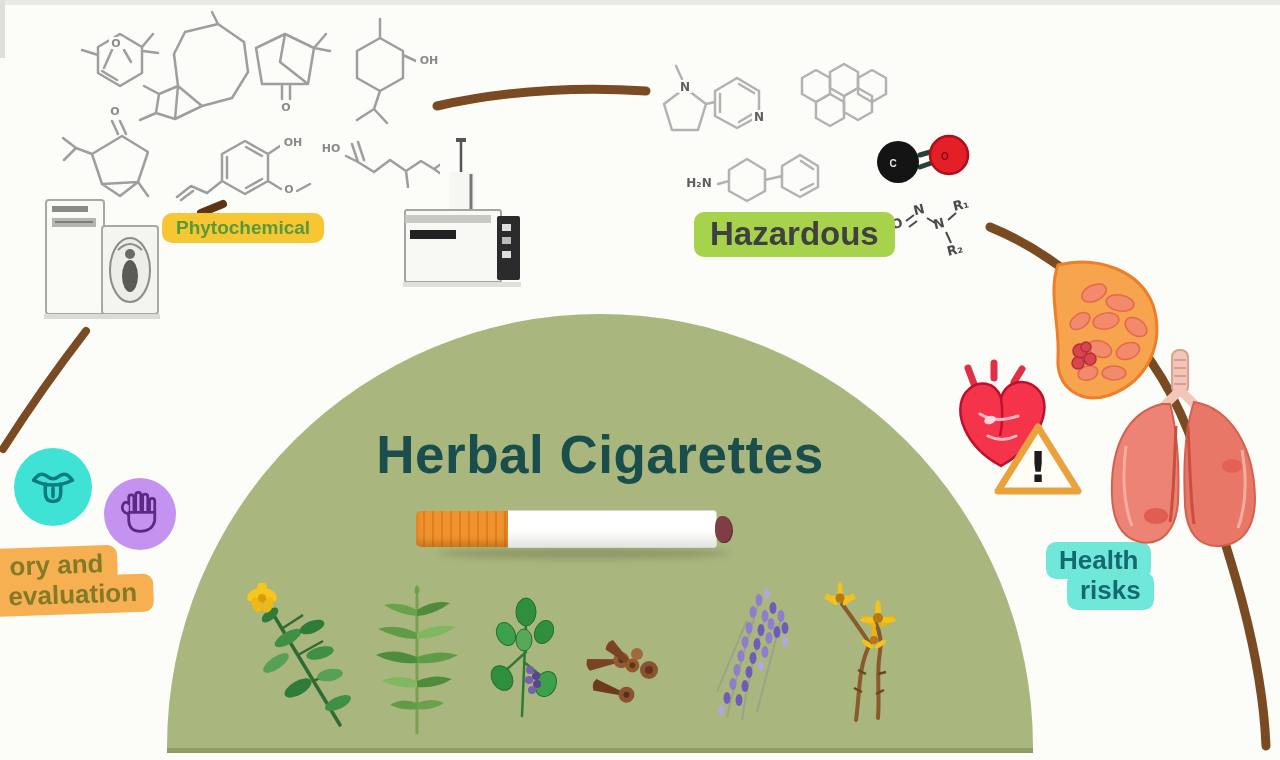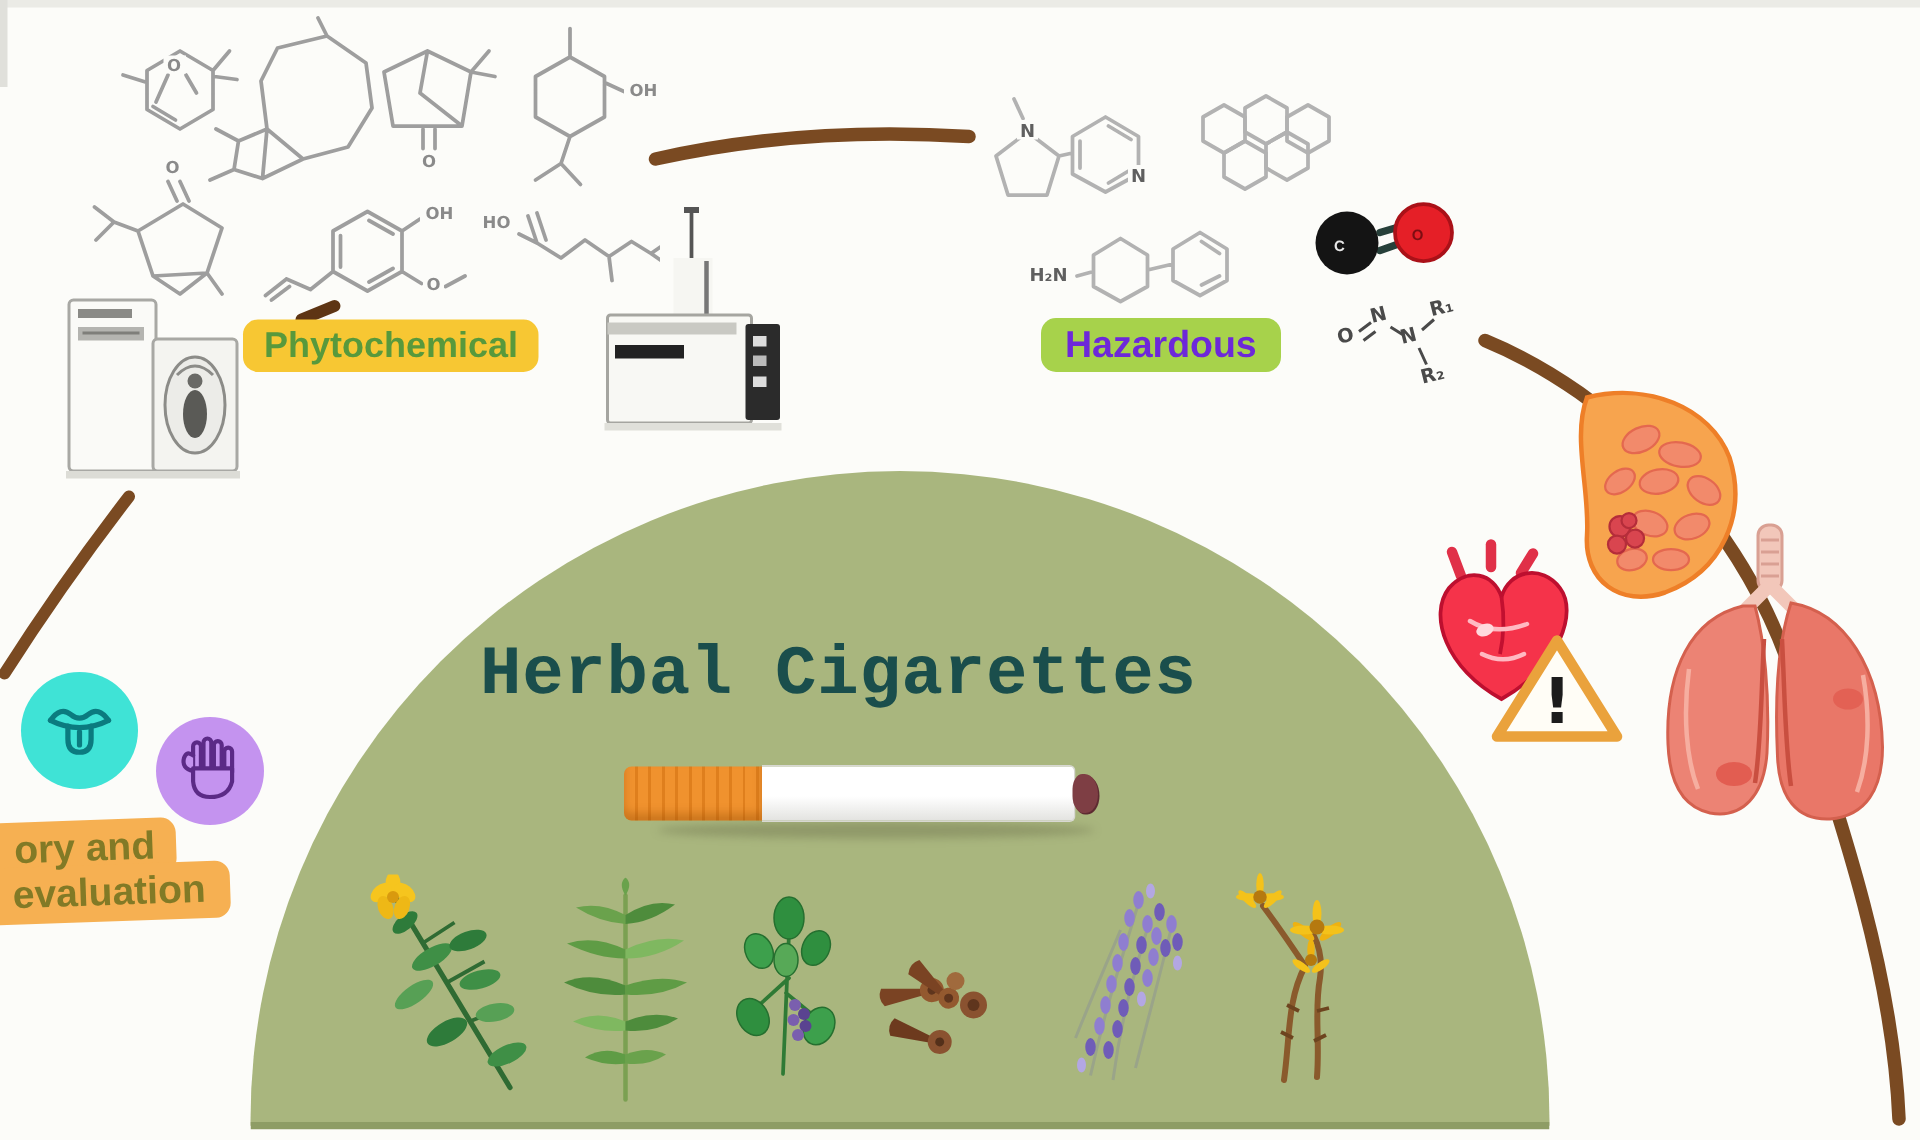--- a/index.html
+++ b/index.html
@@ -7,44 +7,44 @@
   .canvas{position:relative;width:1280px;height:760px;background:#fcfcf9;overflow:hidden;}
   .abs{position:absolute;}
 
   
   .top-strip{left:0;top:0;width:1280px;height:5px;background:#e8e8e3;opacity:.85;}
   .left-strip{left:0;top:0;width:5px;height:58px;background:#e0e0db;}
 
   
   .dome{left:167px;top:314px;width:866px;height:434px;background:#a9b67e;
         border-radius:433px 433px 0 0;border-bottom:5px solid #8e9d65;}
-  .title{left:320px;top:424px;width:560px;
-         font-family:Liberation Mono, monospace;font-weight:700;font-size:46px;
+  .title{left:320px;top:424px;width:560px;text-align:center;
+         font-family:Liberation Sans, sans-serif;font-weight:700;font-size:53px;
          color:#1a4e4c;letter-spacing:.5px;}
 
   
   .cig-shadow{left:438px;top:548px;width:292px;height:11px;border-radius:50%;
               background:rgba(85,85,55,.30);filter:blur(3px);}
   .cig{left:416px;top:510px;width:318px;height:38px;display:flex;align-items:center;}
   .cig-filter{width:92px;height:36px;border-radius:5px 0 0 5px;
               background:repeating-linear-gradient(90deg,#f0922e 0 7px,#df7f1d 7px 9px);
               box-shadow:inset 0 -5px 6px rgba(140,70,0,.35);}
   .cig-body{width:208px;height:36px;background:linear-gradient(#ffffff 55%,#e3e3e0);
             border:1px solid #d8d8d2;border-left:none;border-radius:0 4px 4px 0;}
   .cig-tip{width:17px;height:26px;margin-left:-2px;background:#7e3e44;
            border-radius:45% 60% 55% 50%;box-shadow:1px 1px 0 #5d2b31;}
 
   
   .label{font-weight:bold;line-height:1.05;}
   .lbl-line{width:max-content;border-radius:10px;}
   .phyto{left:162px;top:213px;}
-  .phyto .lbl-line{background:#f7c733;color:#58993c;font-size:24px;padding:5px 14px;}
+  .phyto .lbl-line{background:#f7c733;color:#58993c;font-size:19px;padding:5px 14px;}
   .phyto .l2{margin-top:-7px;margin-left:13px;}
   .hazard{left:694px;top:212px;}
-  .hazard .lbl-line{background:#a7d24b;color:#6d28d9;font-size:25px;padding:5px 16px;}
+  .hazard .lbl-line{background:#a7d24b;color:#404040;font-size:33px;padding:5px 16px;}
   .hazard .l2{margin-top:-7px;margin-left:-5px;padding:5px 18px;}
   .health{left:1046px;top:542px;}
   .health .lbl-line{background:#6fe8da;color:#156a70;font-size:26px;padding:5px 13px;}
   .health .l2{margin-top:-7px;margin-left:21px;}
   .sensory{left:-48px;top:547px;transform:rotate(-2deg);}
   .sensory .lbl-line{background:#f6b052;color:#827a26;font-size:26px;padding:5px 14px 5px 58px;}
   .sensory .l2{margin-top:-7px;padding:5px 16px 5px 56px;}
 
   
   .sense{border-radius:50%;display:flex;align-items:center;justify-content:center;}
@@ -324,20 +324,24 @@
     <rect x="109" y="113" width="9" height="7" fill="#dddddd"></rect>
     <rect x="10" y="144" width="118" height="5" fill="#e0e0da"></rect>
   </svg>
 
   <div class="abs label phyto">
     <div class="lbl-line l1">Phytochemical</div>
   </div>
   <div class="abs label hazard">
     <div class="lbl-line l1">Hazardous</div>
   </div>
+  <div class="abs label health">
+    <div class="lbl-line l1">Health</div>
+    <div class="lbl-line l2">risks</div>
+  </div>
   <div class="abs label sensory">
     <div class="lbl-line l1">ory and</div>
     <div class="lbl-line l2">evaluation</div>
   </div>
 
   <div class="abs sense tongue">
     <svg width="58" height="58" viewBox="0 0 60 60">
       <g stroke="#0b7b7f" stroke-width="3.6" fill="none" stroke-linecap="round" stroke-linejoin="round">
         <path d="M10,23 Q17,13 24,19 Q30,24 36,19 Q43,13 50,23"></path>
         <path d="M10,23 Q30,33 50,23"></path>

